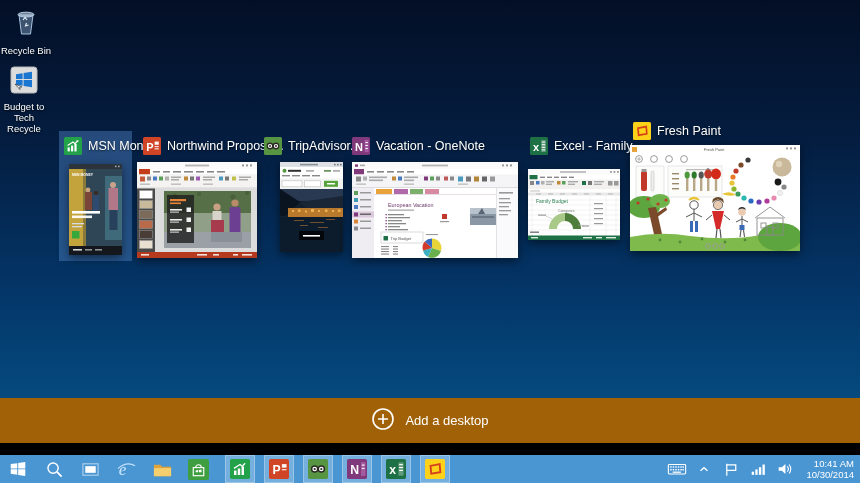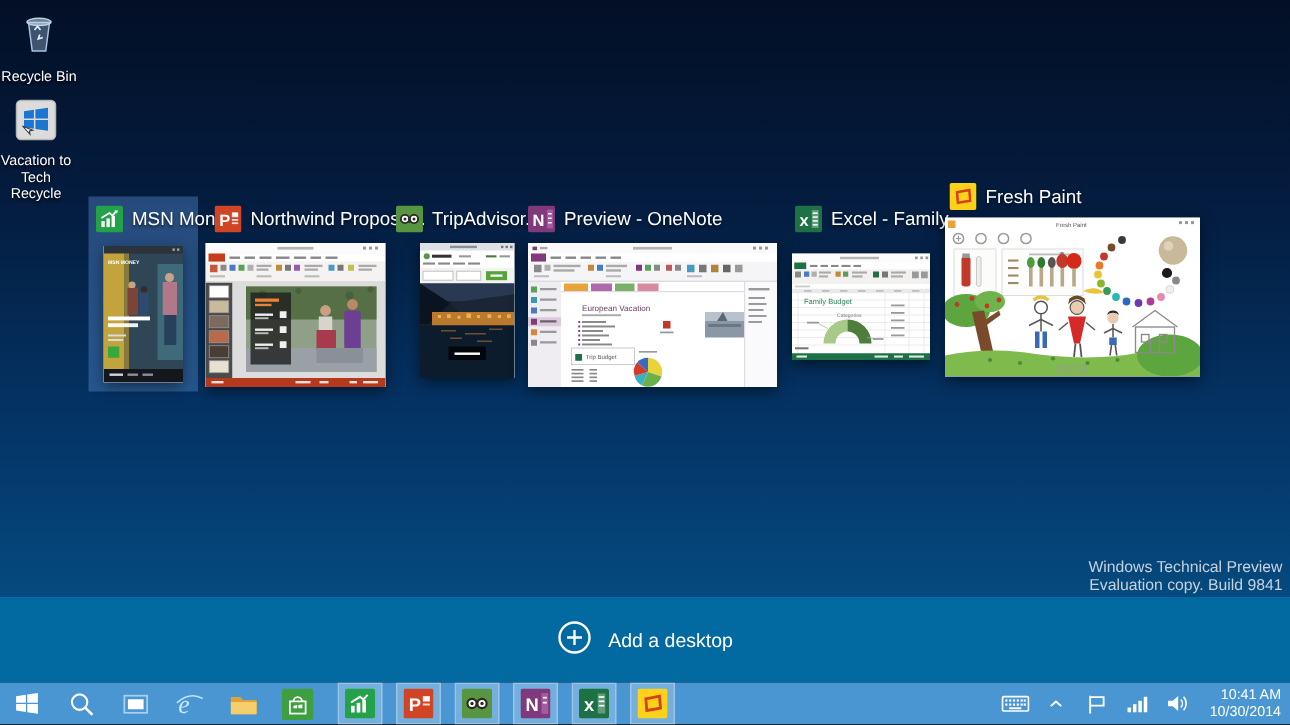--- a/index.html
+++ b/index.html
@@ -39,22 +39,22 @@
   #tile-5 { left:524px; top:131px; width:104px; height:112px; }
   #tile-5 .thumb { left:4px; top:38px; width:92px; height:71px; }
   #tile-6 { left:627px; top:116px; width:178px; height:138px; }
   #tile-6 .thumb { left:3px; top:29px; width:170px; height:106px; }
 
   
   .watermark { position:absolute; right:5px; top:373px; text-align:right;
     color:#c7d2df; font-size:10.5px; line-height:11.5px; }
 
   
-  .adddesk-bar { position:absolute; left:0; top:398px; width:860px; height:57px;
-    background:#0369a1; display:flex; align-items:center; justify-content:center; }
+  .adddesk-bar { position:absolute; left:0; top:398px; width:860px; height:45px;
+    background:#a16207; display:flex; align-items:center; justify-content:center; }
   .adddesk-btn { display:flex; align-items:center; gap:10px; color:#fff;
     font-size:13px; cursor:pointer; }
 
   
   .taskbar { position:absolute; left:0; top:455px; width:860px; height:28px;
     background:#4a96d3; display:flex; align-items:stretch; }
   .tb-btn { width:24px; height:28px; display:flex; align-items:center;
     justify-content:center; margin-left:12px; cursor:pointer; }
   .tb-btn:first-child { margin-left:6px; }
   .tb-app { width:30px; height:28px; display:flex; align-items:center;
@@ -89,21 +89,21 @@
 
   <div class="desk-icon" id="icon-welcome">
     <span class="ic">
       <svg width="28" height="28" viewBox="0 0 28 28">
         <rect x="1" y="1" width="26" height="26" rx="3" fill="#dcdcdc" stroke="#b7b7b7"></rect>
         <path d="M6,8.2 L12.6,7.2 V13 H6 Z M13.6,7 L22,5.8 V13 H13.6 Z M6,14 H12.6 V19.8 L6,18.8 Z M13.6,14 H22 V21.2 L13.6,20 Z" fill="#1b76d1"></path>
         <path d="M5,18 l5,5.6 l-0.4,-2.3 l2.2,-0.4 Z" fill="#fff" stroke="#333" stroke-width="0.7"></path>
       </svg>
     </span>
     <div class="lbl">
-      <span>Vacation to</span><br>
+      <span>Budget to</span><br>
       <span>Tech Recycle</span>
     </div>
   </div>
 
   <div class="tile" id="tile-1">
     <div class="tile-header">
       <span class="app-ic">
         <svg width="18" height="18" viewBox="0 0 18 18">
           <rect width="18" height="18" rx="1.5" fill="#23a24a"></rect>
           <rect x="3.6" y="10.4" width="2.2" height="4" fill="#fff"></rect>
@@ -317,21 +317,21 @@
       <span class="app-ic">
         <svg width="18" height="18" viewBox="0 0 18 18">
           <rect width="18" height="18" rx="1.5" fill="#80397b"></rect>
           <text x="3" y="13.6" font-size="11" font-weight="bold" fill="#fff" font-family="Liberation Sans,sans-serif">N</text>
           <rect x="12.6" y="2.8" width="4" height="12.4" fill="#a55ba0"></rect>
           <rect x="13.4" y="5" width="2.4" height="1" fill="#fff"></rect>
           <rect x="13.4" y="8" width="2.4" height="1" fill="#fff"></rect>
           <rect x="13.4" y="11" width="2.4" height="1" fill="#fff"></rect>
         </svg>
       </span>
-      <span class="tile-title">Preview - OneNote</span>
+      <span class="tile-title">Vacation - OneNote</span>
     </div>
     <div class="thumb">
       <svg width="166" height="96" viewBox="0 0 166 96">
         <rect width="166" height="96" fill="#fff"></rect>
         <rect width="166" height="7" fill="#fbfafb"></rect>
         <rect x="70" y="2.6" width="26" height="1.8" fill="#b5b5b5"></rect>
         <rect x="3" y="2.4" width="3" height="2.4" fill="#80397b"></rect>
         <rect x="8" y="2.6" width="5" height="1.6" fill="#aaa"></rect>
         <rect x="150" y="2.4" width="2" height="2" fill="#999"></rect>
         <rect x="154" y="2.4" width="2" height="2" fill="#999"></rect>
@@ -674,24 +674,20 @@
         <path d="M92,49 q8,-4 14,1 q-7,2 -14,-1 Z" fill="#e8c43a"></path>
         <g stroke="#9a9a9a" stroke-width=".9" fill="none">
           <circle cx="78" cy="101" r="2.4"></circle>
             <circle cx="85" cy="101" r="2.4"></circle>
             <circle cx="92" cy="101" r="2.4"></circle>
         </g>
       </svg>
     </div>
   </div>
 
-  <div class="watermark">
-    <div>Windows Technical Preview</div>
-    <div>Evaluation copy. Build 9841</div>
-  </div>
 
   <div class="adddesk-bar">
     <div class="adddesk-btn">
       <span>
         <svg width="24" height="24" viewBox="0 0 24 24">
           <circle cx="12" cy="12" r="10" fill="none" stroke="#fff" stroke-width="1.6"></circle>
           <path d="M12,7 V17 M7,12 H17" stroke="#fff" stroke-width="1.6"></path>
         </svg>
       </span>
       <span>Add a desktop</span>

